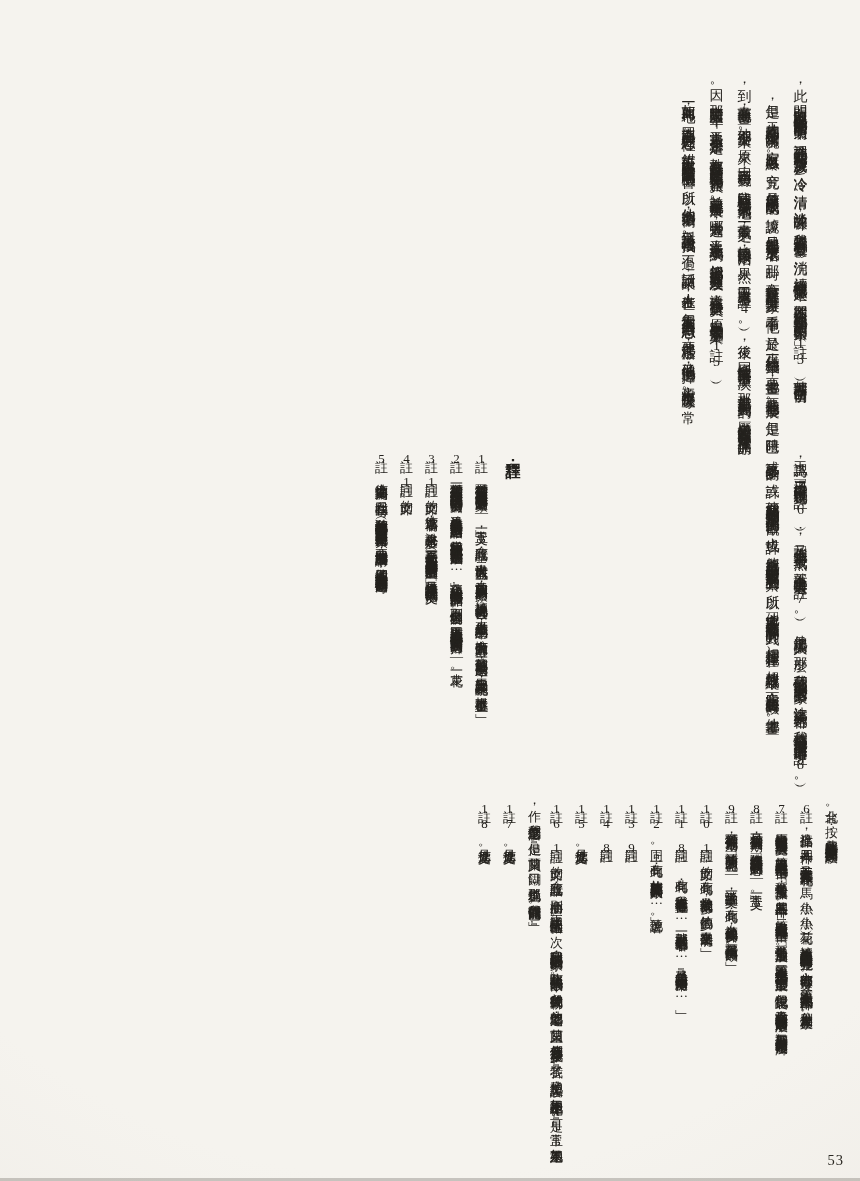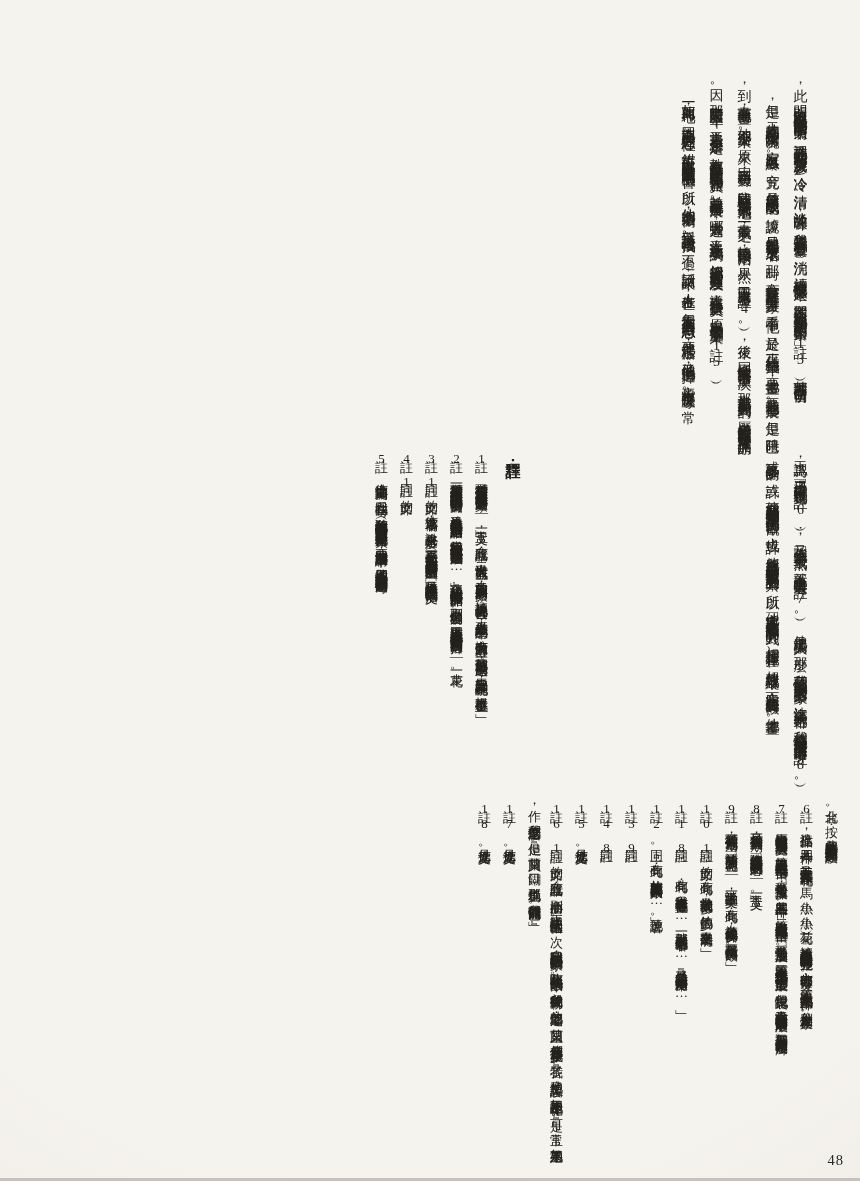--- a/index.html
+++ b/index.html
@@ -58,15 +58,15 @@
     <div class="note"><span class="note-label">註11</span><span class="note-text">同註8，有此句：「我從來沒有看過他作畫……就那麼一次看到他拿著筆……是爲了向我示範『中國人如何提筆』……」</span></div>
     <div class="note"><span class="note-label">註12</span><span class="note-text">同上。有此句：「如此才能發揮更柔和的效果……」他說著。</span></div>
     <div class="note"><span class="note-label">註13</span><span class="note-text">同註9。</span></div>
     <div class="note"><span class="note-label">註14</span><span class="note-text">同註8。</span></div>
     <div class="note"><span class="note-label">註15</span><span class="note-text">見席德進文。</span></div>
     <div class="note"><span class="note-label">註16</span><span class="note-text">同註1的席文，有此段話：「一則小插曲，正說明了常玉的性格。一次，我請他到巴黎近郊我們的家中，吃北非阿拉伯式的小米飯。餐後我們閒聊，他忽然問道：『艾爾貝，你們一個月要花多少錢？』我答了，他想了想又說：『如果她不工作呢？』『可是，常玉，如果她不工作，我們怎麼生活？』『但是，艾爾貝，餬口，那也就夠了，我們僅能餬口而已。』」</span></div>
     <div class="note"><span class="note-label">註17</span><span class="note-text">見席德進文。</span></div>
     <div class="note"><span class="note-label">註18</span><span class="note-text">見席德進文。</span></div>
   </section>
 
-  <div class="page-number">48</div>
+  <div class="page-number">53</div>
   <div class="scan-edge"></div>
 </div>
 
 </body></html>

